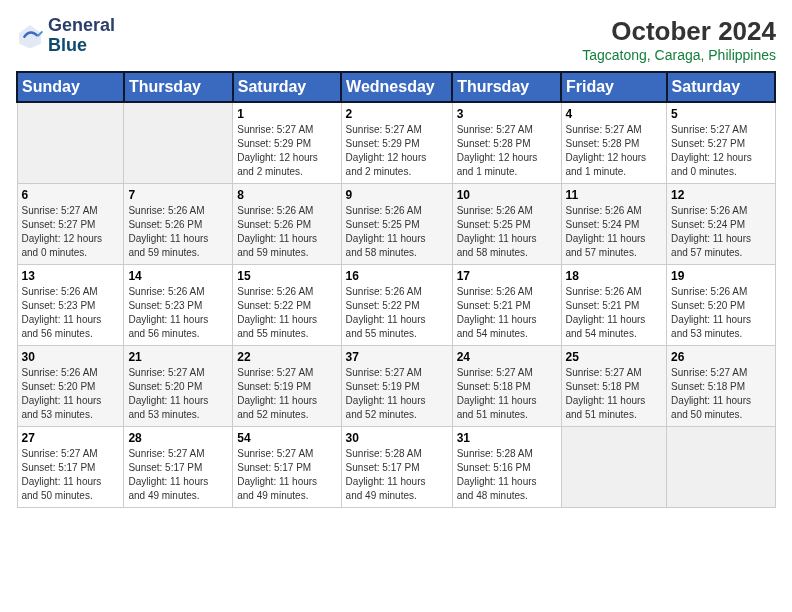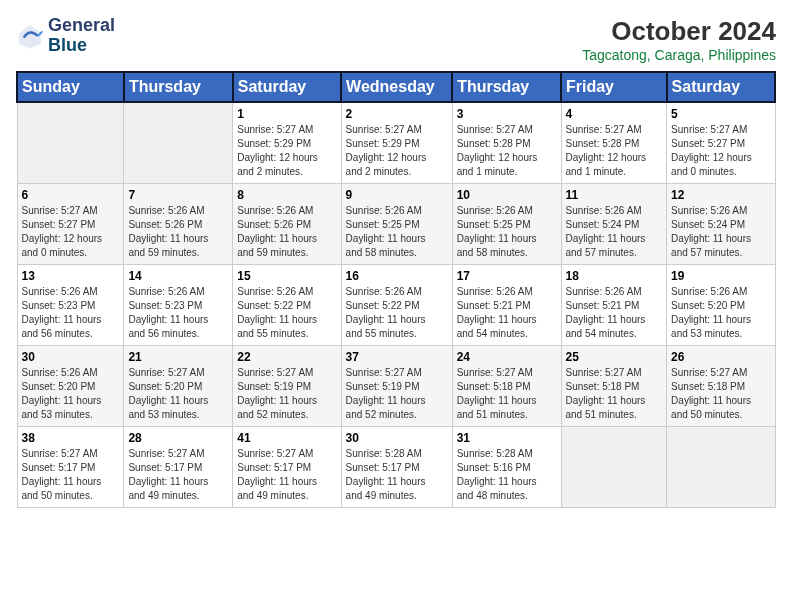--- a/index.html
+++ b/index.html
@@ -225,29 +225,29 @@
           <div class="day-num">25</div>
           <div class="day-detail">Sunrise: 5:27 AM<br>Sunset: 5:18 PM<br>Daylight: 11 hours<br>and 51 minutes.</div>
         </td>
         <td>
           <div class="day-num">26</div>
           <div class="day-detail">Sunrise: 5:27 AM<br>Sunset: 5:18 PM<br>Daylight: 11 hours<br>and 50 minutes.</div>
         </td>
       </tr>
       <tr>
         <td>
-          <div class="day-num">38</div>
+          <div class="day-num">27</div>
           <div class="day-detail">Sunrise: 5:27 AM<br>Sunset: 5:17 PM<br>Daylight: 11 hours<br>and 50 minutes.</div>
         </td>
         <td>
           <div class="day-num">28</div>
           <div class="day-detail">Sunrise: 5:27 AM<br>Sunset: 5:17 PM<br>Daylight: 11 hours<br>and 49 minutes.</div>
         </td>
         <td>
-          <div class="day-num">41</div>
+          <div class="day-num">54</div>
           <div class="day-detail">Sunrise: 5:27 AM<br>Sunset: 5:17 PM<br>Daylight: 11 hours<br>and 49 minutes.</div>
         </td>
         <td>
           <div class="day-num">30</div>
           <div class="day-detail">Sunrise: 5:28 AM<br>Sunset: 5:17 PM<br>Daylight: 11 hours<br>and 49 minutes.</div>
         </td>
         <td>
           <div class="day-num">31</div>
           <div class="day-detail">Sunrise: 5:28 AM<br>Sunset: 5:16 PM<br>Daylight: 11 hours<br>and 48 minutes.</div>
         </td>

